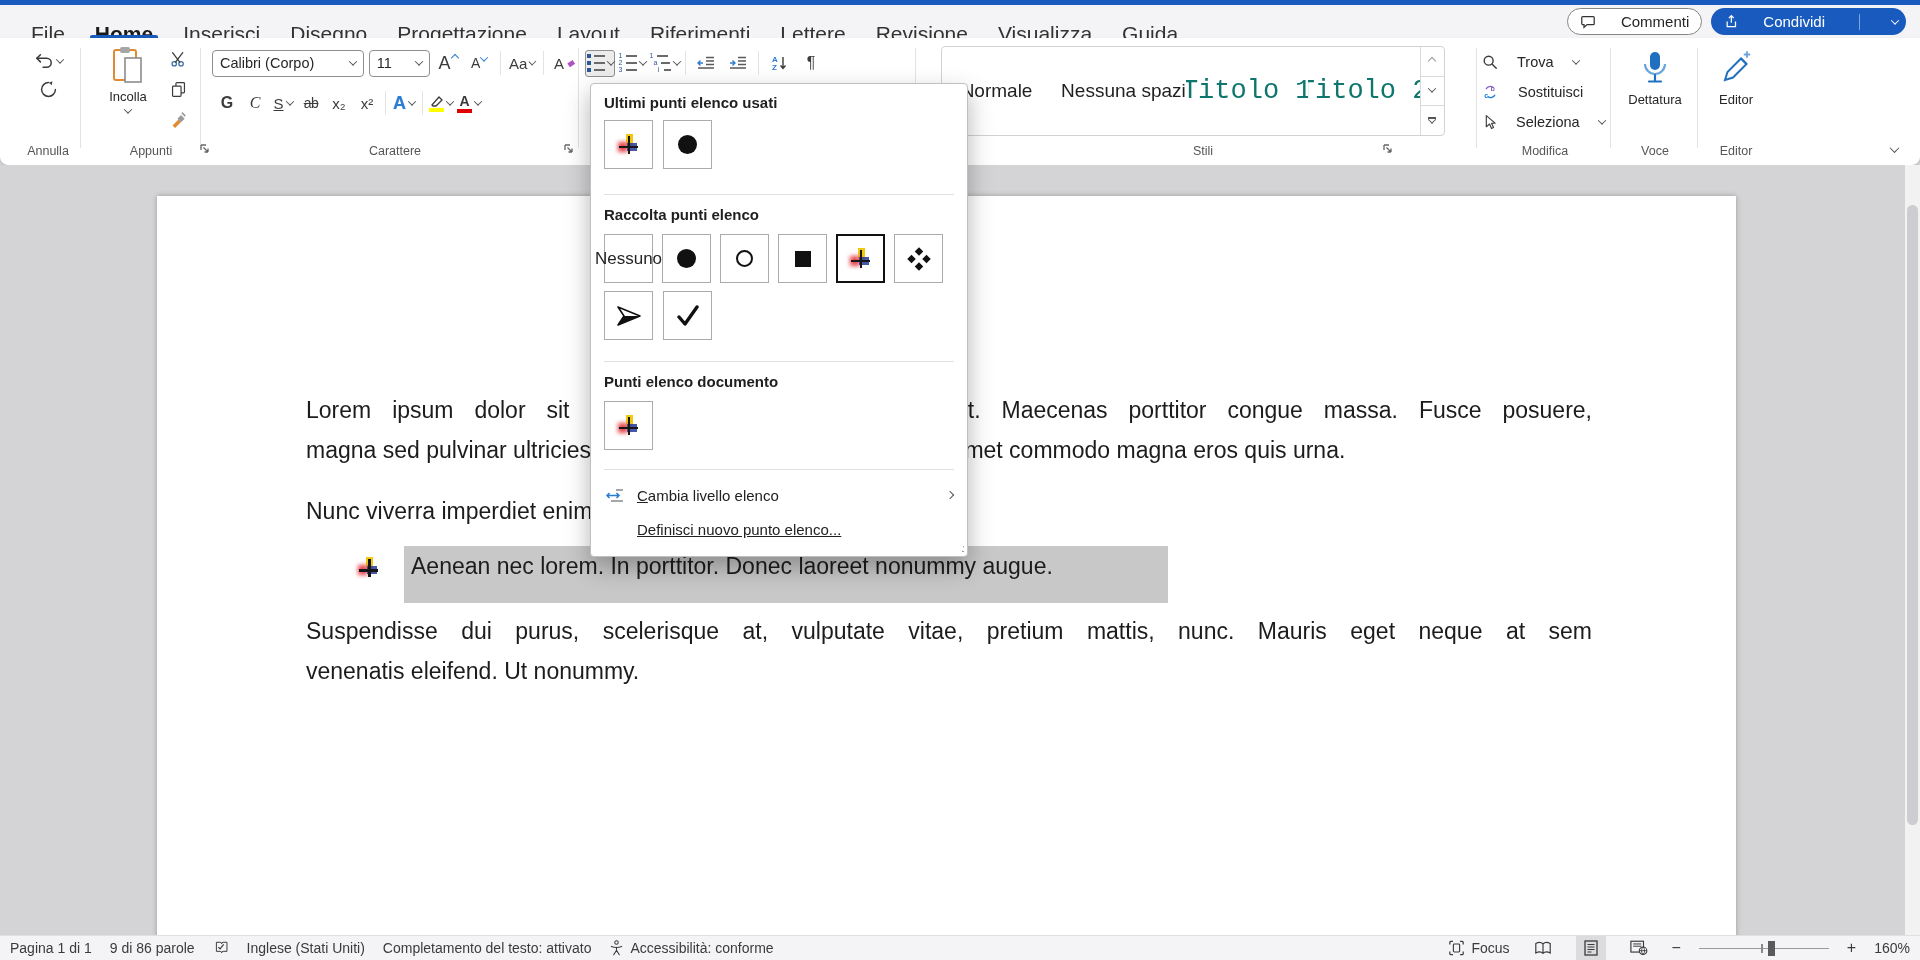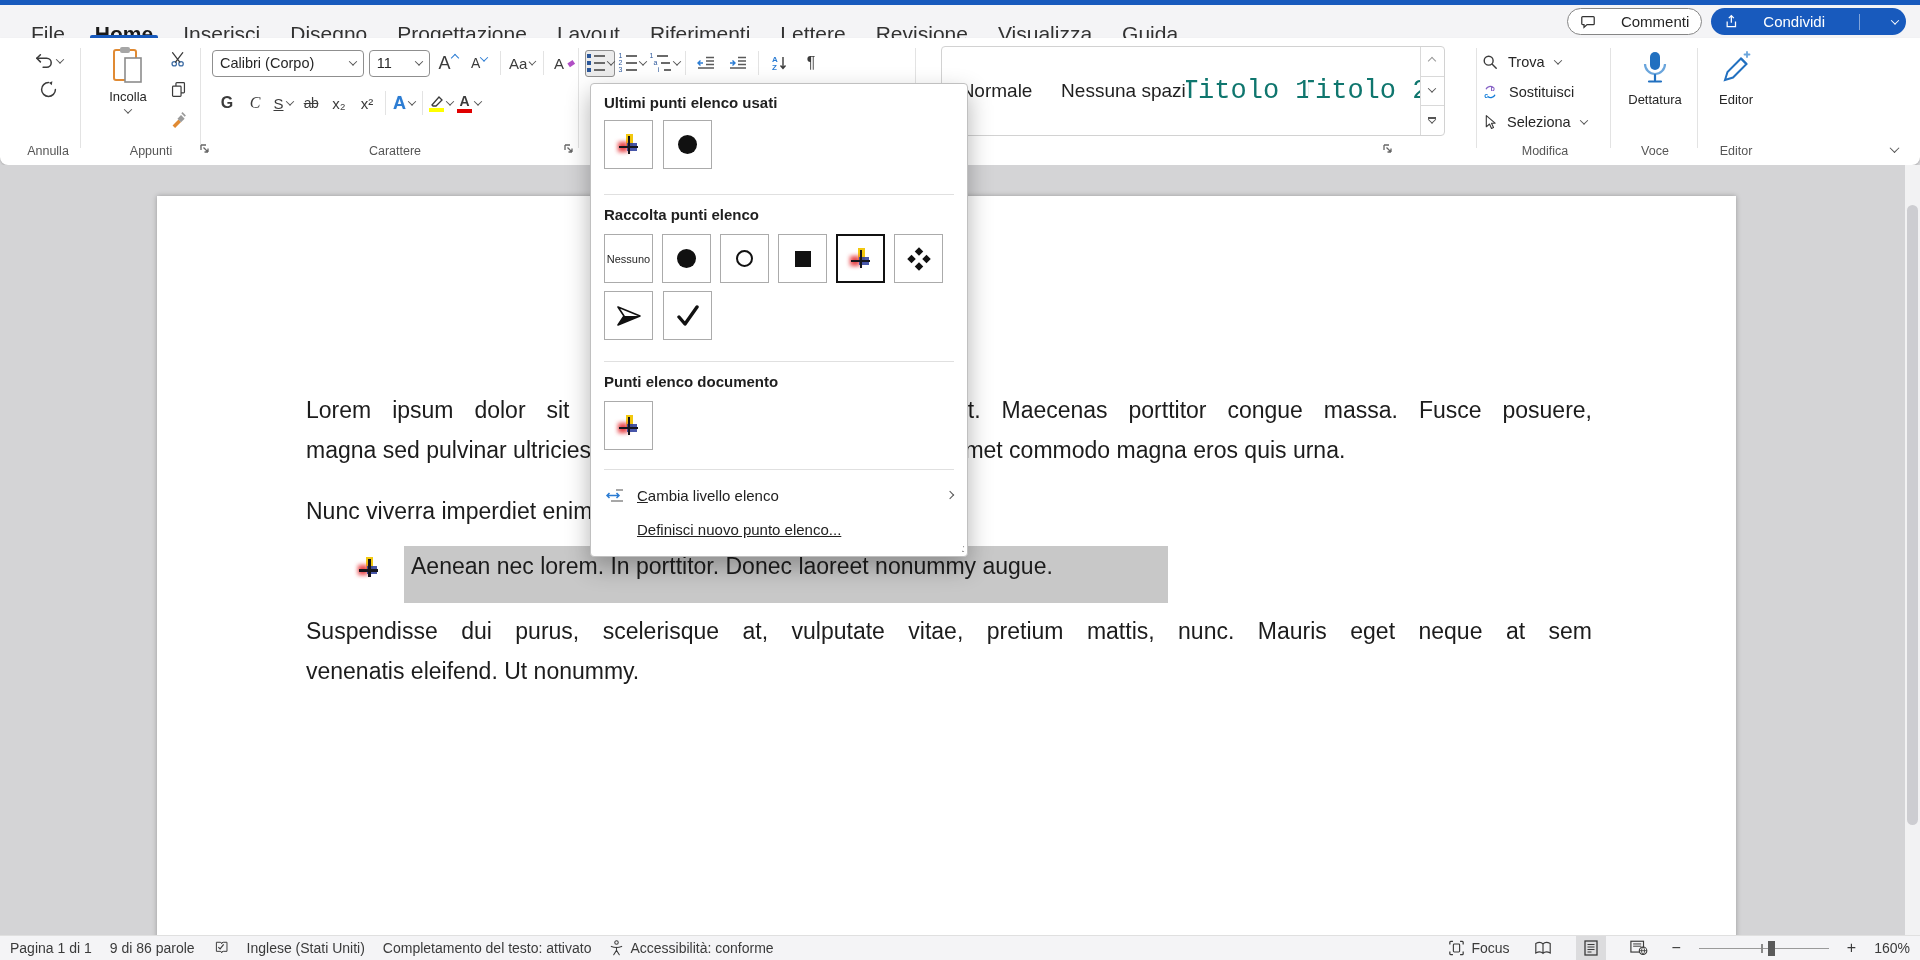--- a/index.html
+++ b/index.html
@@ -92,21 +92,21 @@
   .st-t1, .st-t2 { width:115px; font-size:27px; color:#0f766e; font-weight:300;font-family:Liberation Mono, monospace; }
   .st-t1 { width:125px; }
   .scrollcol { margin-left:auto; width:25px; border-left:1px solid #d9d9d9; display:flex; flex-direction:column; }
   .scrollcol > div { flex:1; display:flex; align-items:center; justify-content:center; border-bottom:1px solid #d9d9d9; }
   .scrollcol > div:last-child { border-bottom:none; }
   .more-ico { display:flex; flex-direction:column; align-items:center; gap:1px; }
   .more-ico .bar { width:8px; height:1.5px; background:#555; }
 
   
   .g-edit { left:1482px; width:126px; }
-  .edit-row { display:flex; align-items:center; gap:10px; height:28px; margin-top:2px; font-size:14.5px; color:#262626; }
+  .edit-row { display:flex; align-items:center; gap:19px; height:28px; margin-top:2px; font-size:14.5px; color:#262626; }
 
   
   .g-voice { left:1616px; width:78px; }
   .g-editor { left:1700px; width:72px; }
   .bigbtn { display:flex; flex-direction:column; align-items:center; padding-top:4px; }
   .bigbtn .lbl { font-size:13px; color:#262626; margin-top:6px; }
   .ribbon-collapse { position:absolute; right:22px; bottom:8px; }
 
   
   .docarea { position:absolute; left:0; top:165px; width:100%; height:770px; background:#d4d4d6; overflow:hidden; }
@@ -433,20 +433,21 @@
               <span class="chv" style="border-color:#555;margin-top:-3px"></span>
             </div>
           <div>
               <span class="more-ico">
                 <span class="bar"></span>
                 <span class="chv" style="border-color:#555;margin-top:-2px"></span>
               </span>
             </div>
         </div>
       </div>
+      <div class="rgroup-label">Stili</div>
       <div class="launcher" style="right:86px">
         <svg width="10" height="10" viewBox="0 0 10 10">
             <path d="M1 1 H6 M1 1 V6" stroke="#666" stroke-width="1.3"></path>
             <path d="M3.5 3.5 L8 8 M8 8 V4.5 M8 8 H4.5" stroke="#666" stroke-width="1.3" fill="none"></path>
           </svg>
       </div>
     </div>
 
     <div class="rgroup g-edit">
       <div class="edit-row">
@@ -542,21 +543,21 @@
           </span>
       </div>
       <div class="tile">
           <span class="dot-f"></span>
         </div>
     </div>
     <div class="bp-hr" style="top:110px"></div>
     <div class="bp-h" style="top:122px">Raccolta punti elenco</div>
     <div class="bp-row" style="top:150px; gap:9px">
       <div class="tile">
-          <span style="font-size:11px">Nessuno</span>
+          <span style="font-size:17px">Nessuno</span>
         </div>
       <div class="tile">
           <span class="dot-f"></span>
         </div>
       <div class="tile">
           <span class="dot-o"></span>
         </div>
       <div class="tile">
           <span class="sq-f"></span>
         </div>

